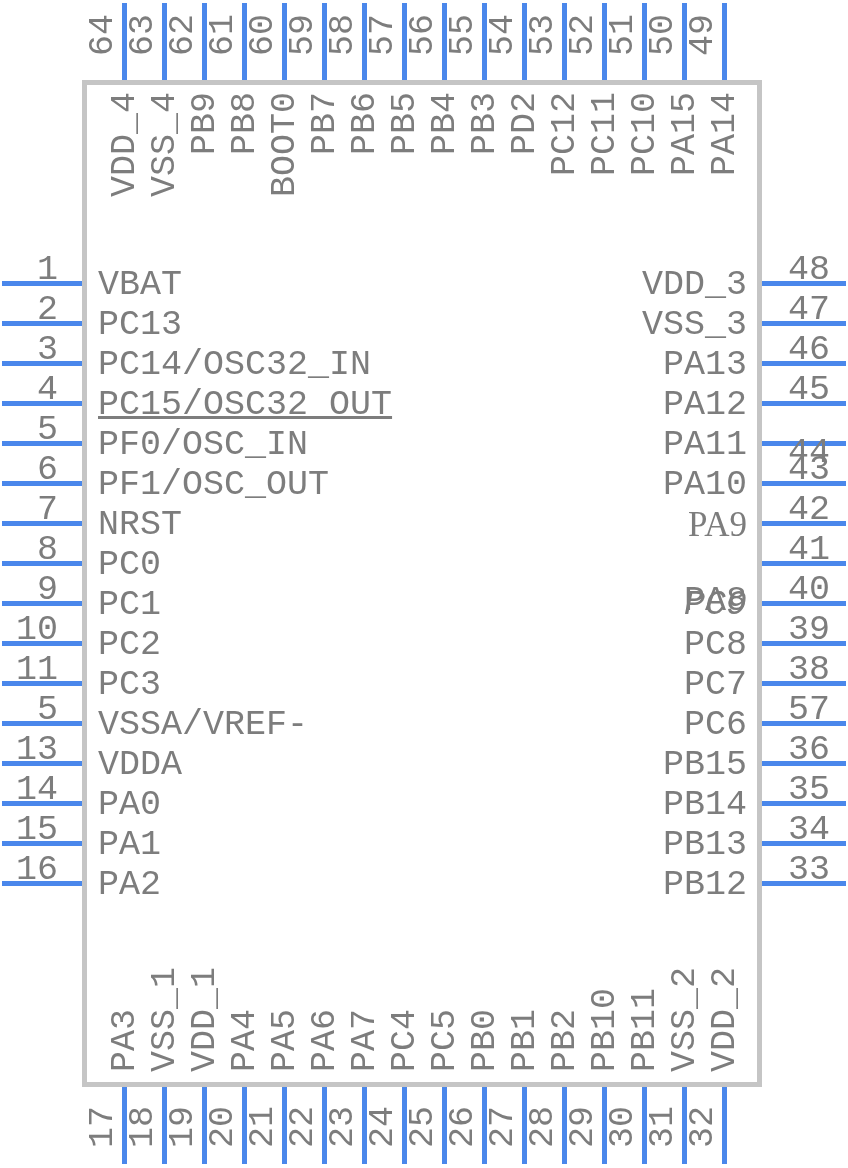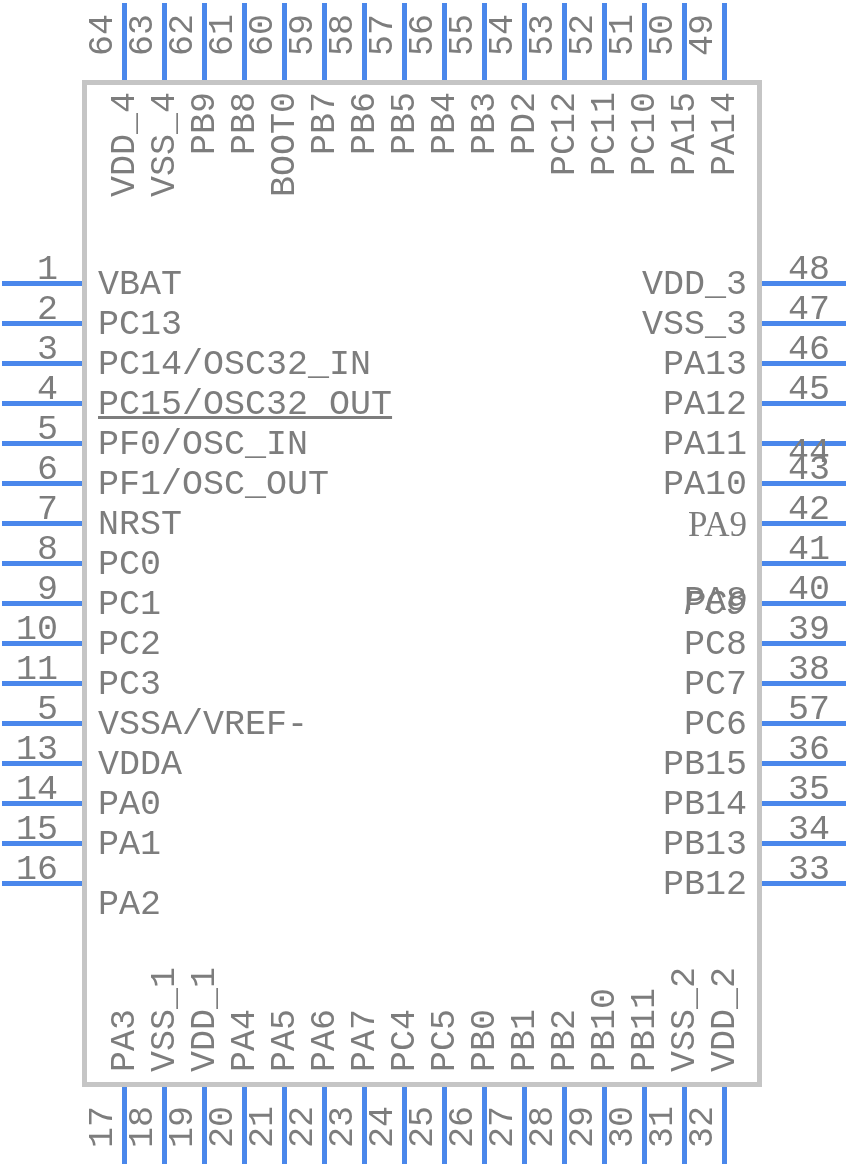--- a/index.html
+++ b/index.html
@@ -66,21 +66,21 @@
       <div class="txt num-left" style="top: 733px;">13</div>
       <div class="txt name-left" style="top: 748px;">VDDA</div>
       <div class="pin-line" style="left: 2px; top: 801px; width: 80px; height: 5px;"></div>
       <div class="txt num-left" style="top: 773px;">14</div>
       <div class="txt name-left" style="top: 788px;">PA0</div>
       <div class="pin-line" style="left: 2px; top: 841px; width: 80px; height: 5px;"></div>
       <div class="txt num-left" style="top: 813px;">15</div>
       <div class="txt name-left" style="top: 828px;">PA1</div>
       <div class="pin-line" style="left: 2px; top: 881px; width: 80px; height: 5px;"></div>
       <div class="txt num-left" style="top: 853px; margin-left: 31px;">16</div>
-      <div class="txt name-left" style="top: 868px; margin-top: 20px;">PA2</div>
+      <div class="txt name-left" style="top: 868px;">PA2</div>
       <div class="pin-line" style="left: 762px; top: 281px; width: 84px; height: 5px;"></div>
       <div class="txt num-right" style="top: 253px;">48</div>
       <div class="txt name-right" style="top: 268px;">VDD_3</div>
       <div class="pin-line" style="left: 762px; top: 321px; width: 84px; height: 5px;"></div>
       <div class="txt num-right" style="top: 293px;">47</div>
       <div class="txt name-right" style="top: 308px;">VSS_3</div>
       <div class="pin-line" style="left: 762px; top: 361px; width: 84px; height: 5px;"></div>
       <div class="txt num-right" style="top: 333px;">46</div>
       <div class="txt name-right" style="top: 348px;">PA13</div>
       <div class="pin-line" style="left: 762px; top: 401px; width: 84px; height: 5px;"></div>

